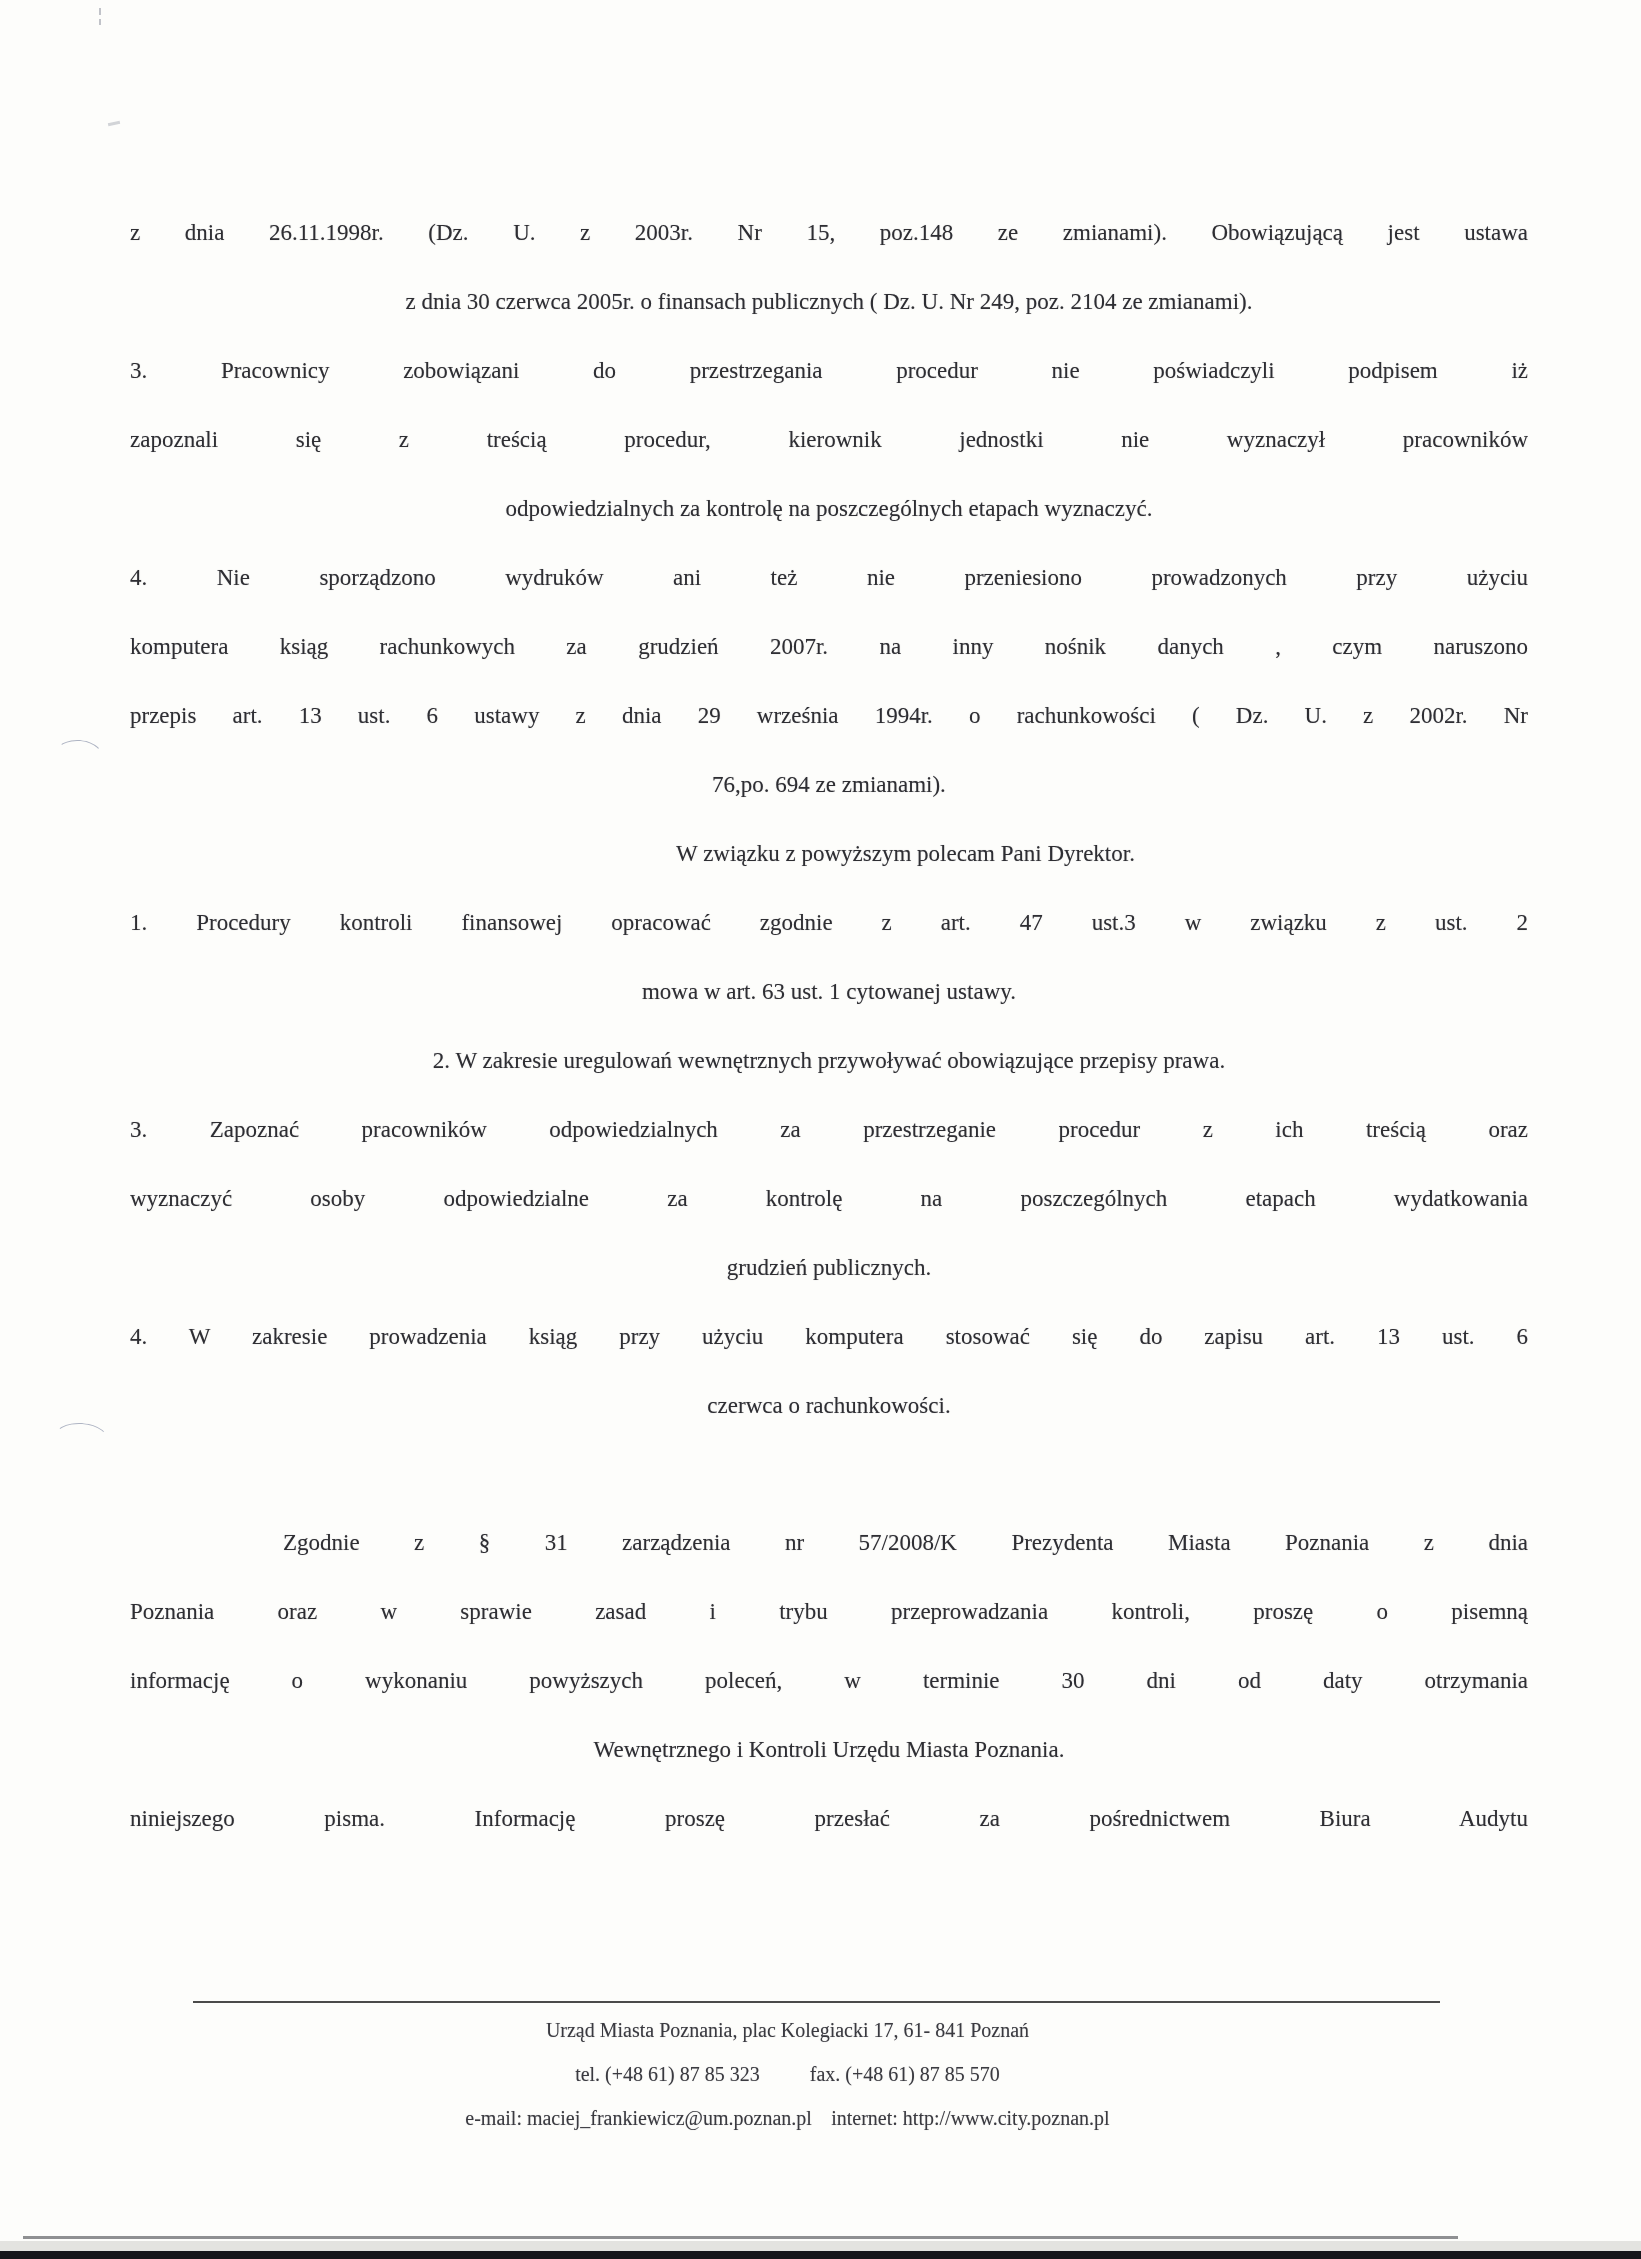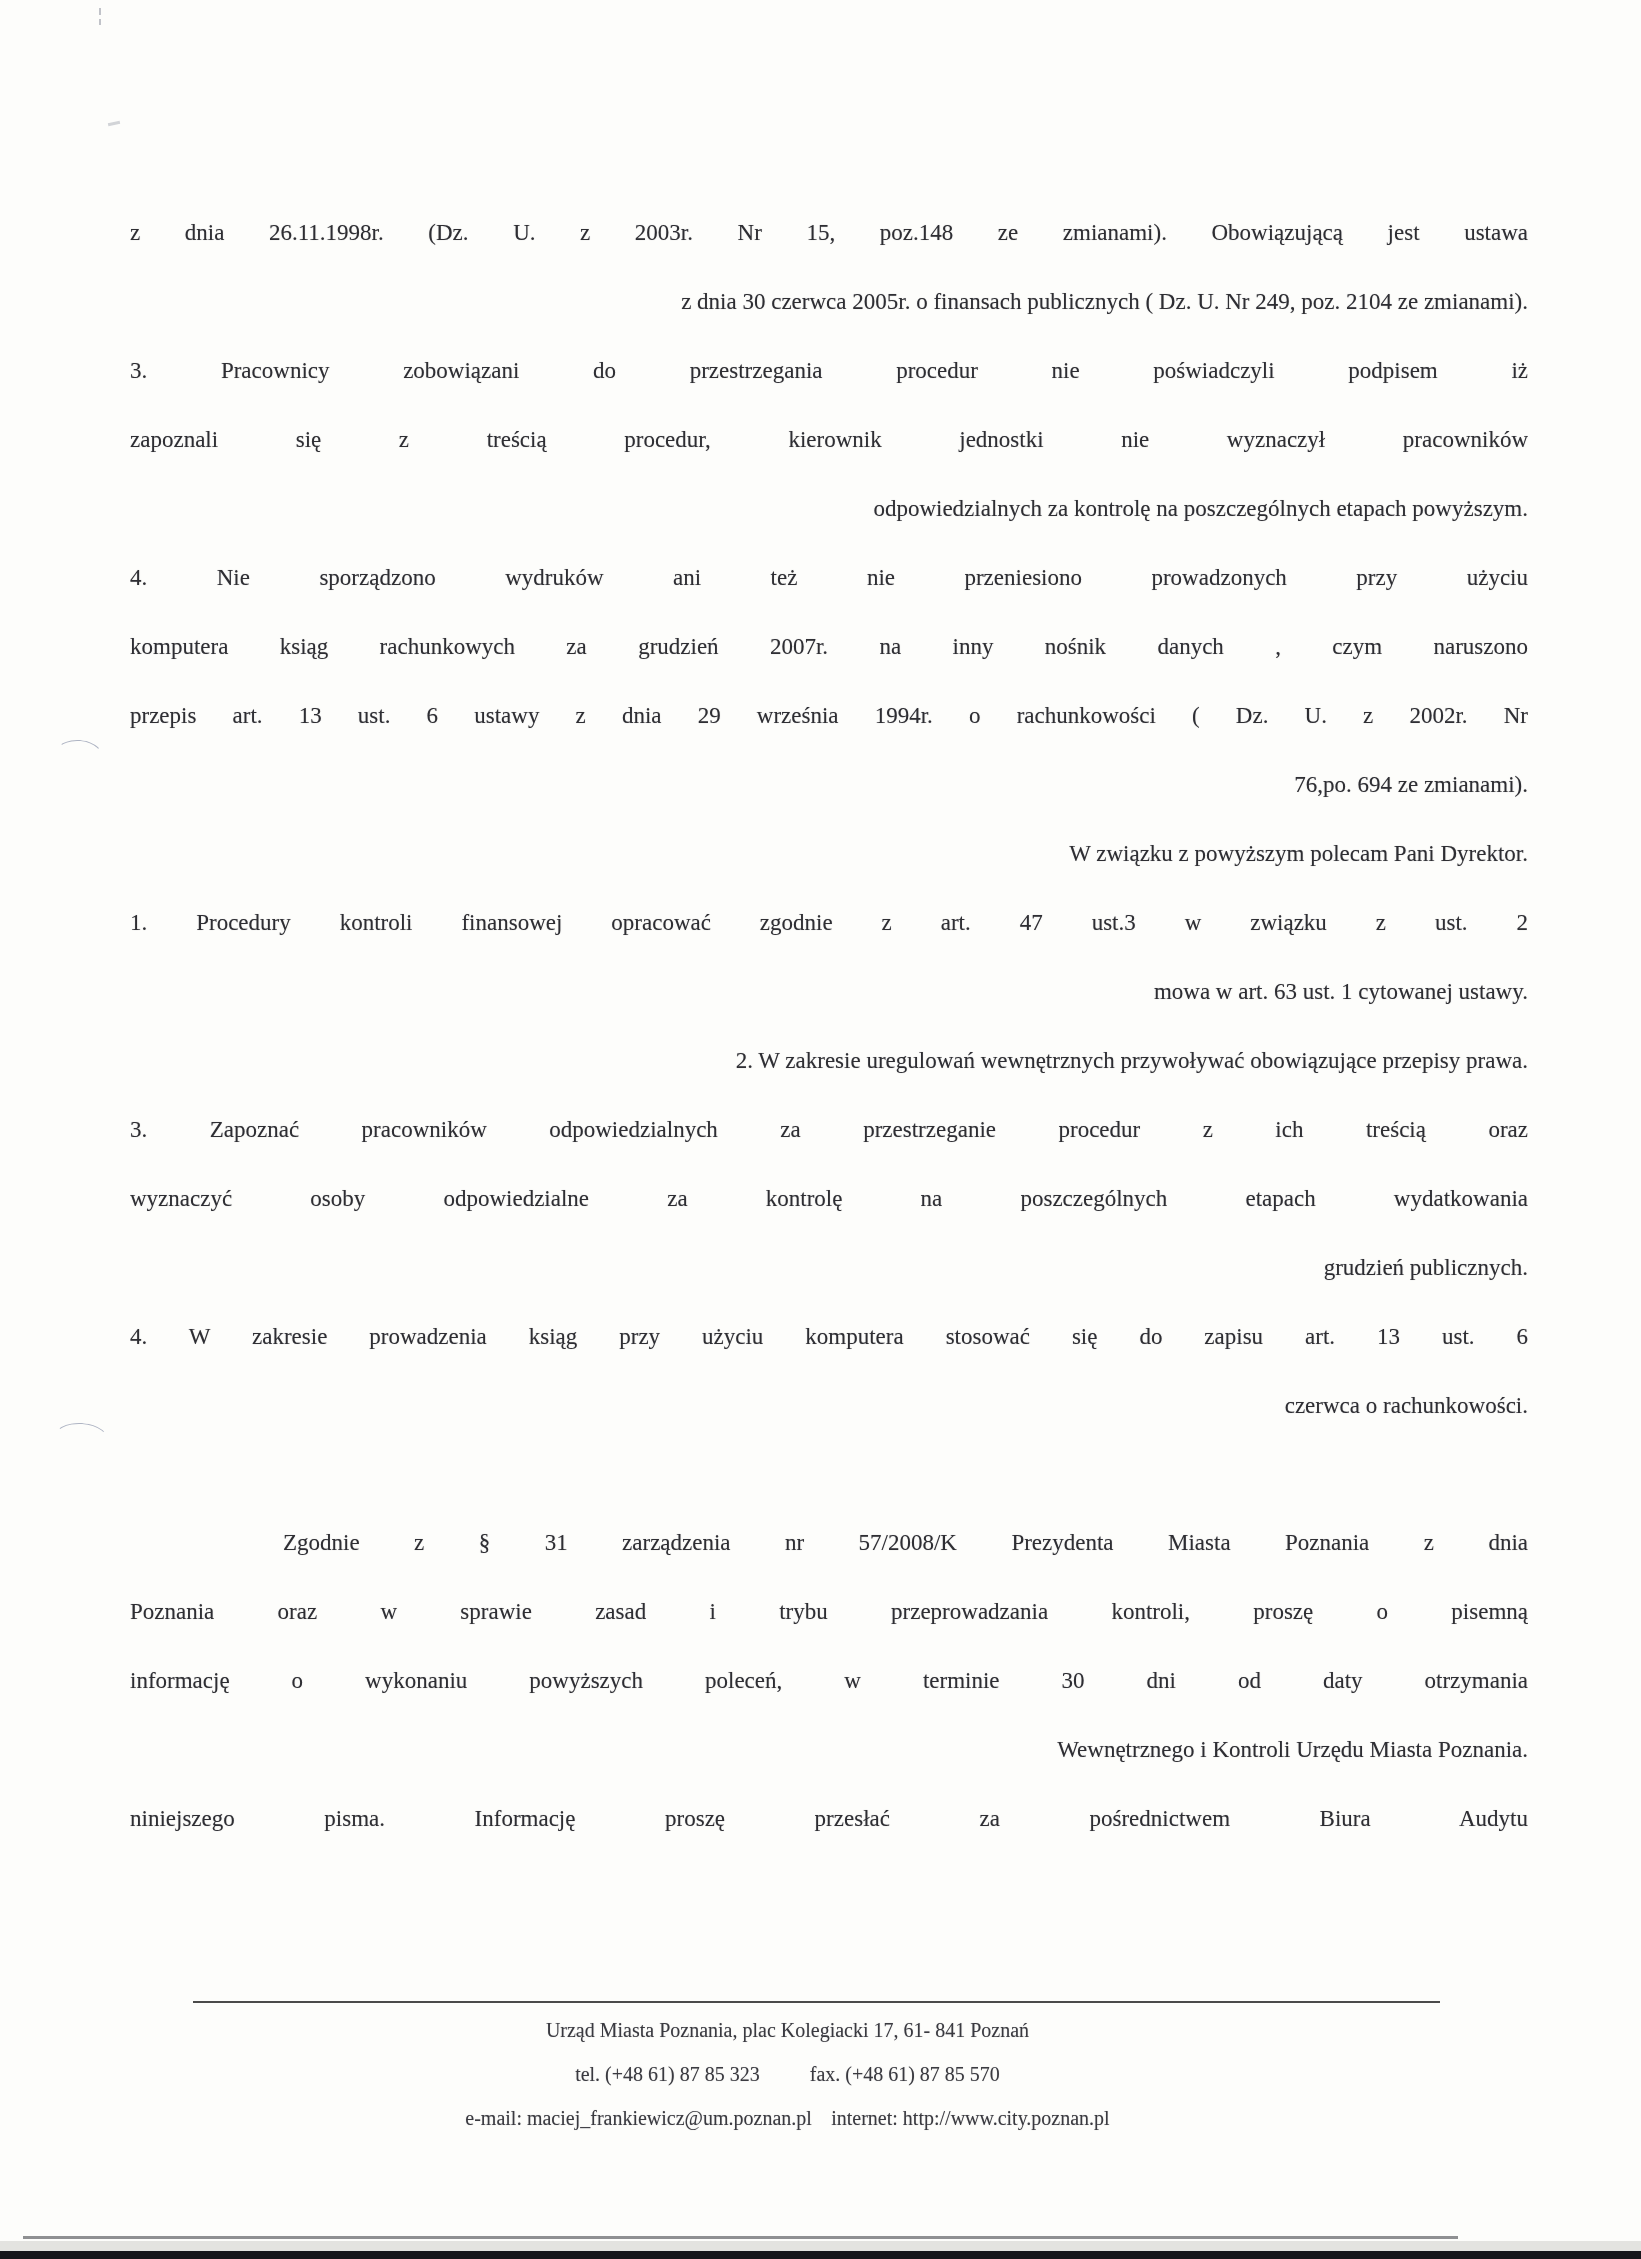--- a/index.html
+++ b/index.html
@@ -25,21 +25,21 @@
     left: 130px;
     top: 198px;
     width: 1398px;
     font-size: 23px;
     line-height: 69px;
     text-shadow: 0 0 1px rgba(60,60,70,0.35);
   }
   .ln {
     height: 69px;
     overflow: hidden;
-    text-align: right;
+    text-align: center;
   }
   .ln.jl {
     text-align: justify;
     text-align-last: justify;
   }
   .ln.ind {
     padding-left: 153px;
   }
   .ln.gap {
     margin-top: 68px;
@@ -128,21 +128,21 @@
   <div class="speck-1"></div>
   <div class="speck-2"></div>
   <div class="binder-mark top"></div>
   <div class="binder-mark bottom"></div>
 
   <div class="body-text">
     <div class="ln jl">z dnia 26.11.1998r. (Dz. U. z 2003r. Nr 15, poz.148 ze zmianami). Obowiązującą jest ustawa</div>
     <div class="ln">z dnia 30 czerwca 2005r. o finansach publicznych ( Dz. U. Nr 249, poz. 2104 ze zmianami).</div>
     <div class="ln jl">3. Pracownicy zobowiązani do przestrzegania procedur nie poświadczyli podpisem iż</div>
     <div class="ln jl">zapoznali się z treścią procedur, kierownik jednostki nie wyznaczył pracowników</div>
-    <div class="ln">odpowiedzialnych za kontrolę na poszczególnych etapach powyższym.</div>
+    <div class="ln">odpowiedzialnych za kontrolę na poszczególnych etapach wyznaczyć.</div>
     <div class="ln jl">4. Nie sporządzono wydruków ani też nie przeniesiono prowadzonych przy użyciu</div>
     <div class="ln jl">komputera ksiąg rachunkowych za grudzień 2007r. na inny nośnik danych , czym naruszono</div>
     <div class="ln jl">przepis art. 13 ust. 6 ustawy z dnia 29 września 1994r. o rachunkowości ( Dz. U. z 2002r. Nr</div>
     <div class="ln">76,po. 694 ze zmianami).</div>
     <div class="ln ind">W związku z powyższym polecam Pani Dyrektor.</div>
     <div class="ln jl">1. Procedury kontroli finansowej opracować zgodnie z art. 47 ust.3 w związku z ust. 2</div>
     <div class="ln">mowa w art. 63 ust. 1 cytowanej ustawy.</div>
     <div class="ln">2. W zakresie uregulowań wewnętrznych przywoływać obowiązujące przepisy prawa.</div>
     <div class="ln jl">3. Zapoznać pracowników odpowiedzialnych za przestrzeganie procedur z ich treścią oraz</div>
     <div class="ln jl">wyznaczyć osoby odpowiedzialne za kontrolę na poszczególnych etapach wydatkowania</div>

